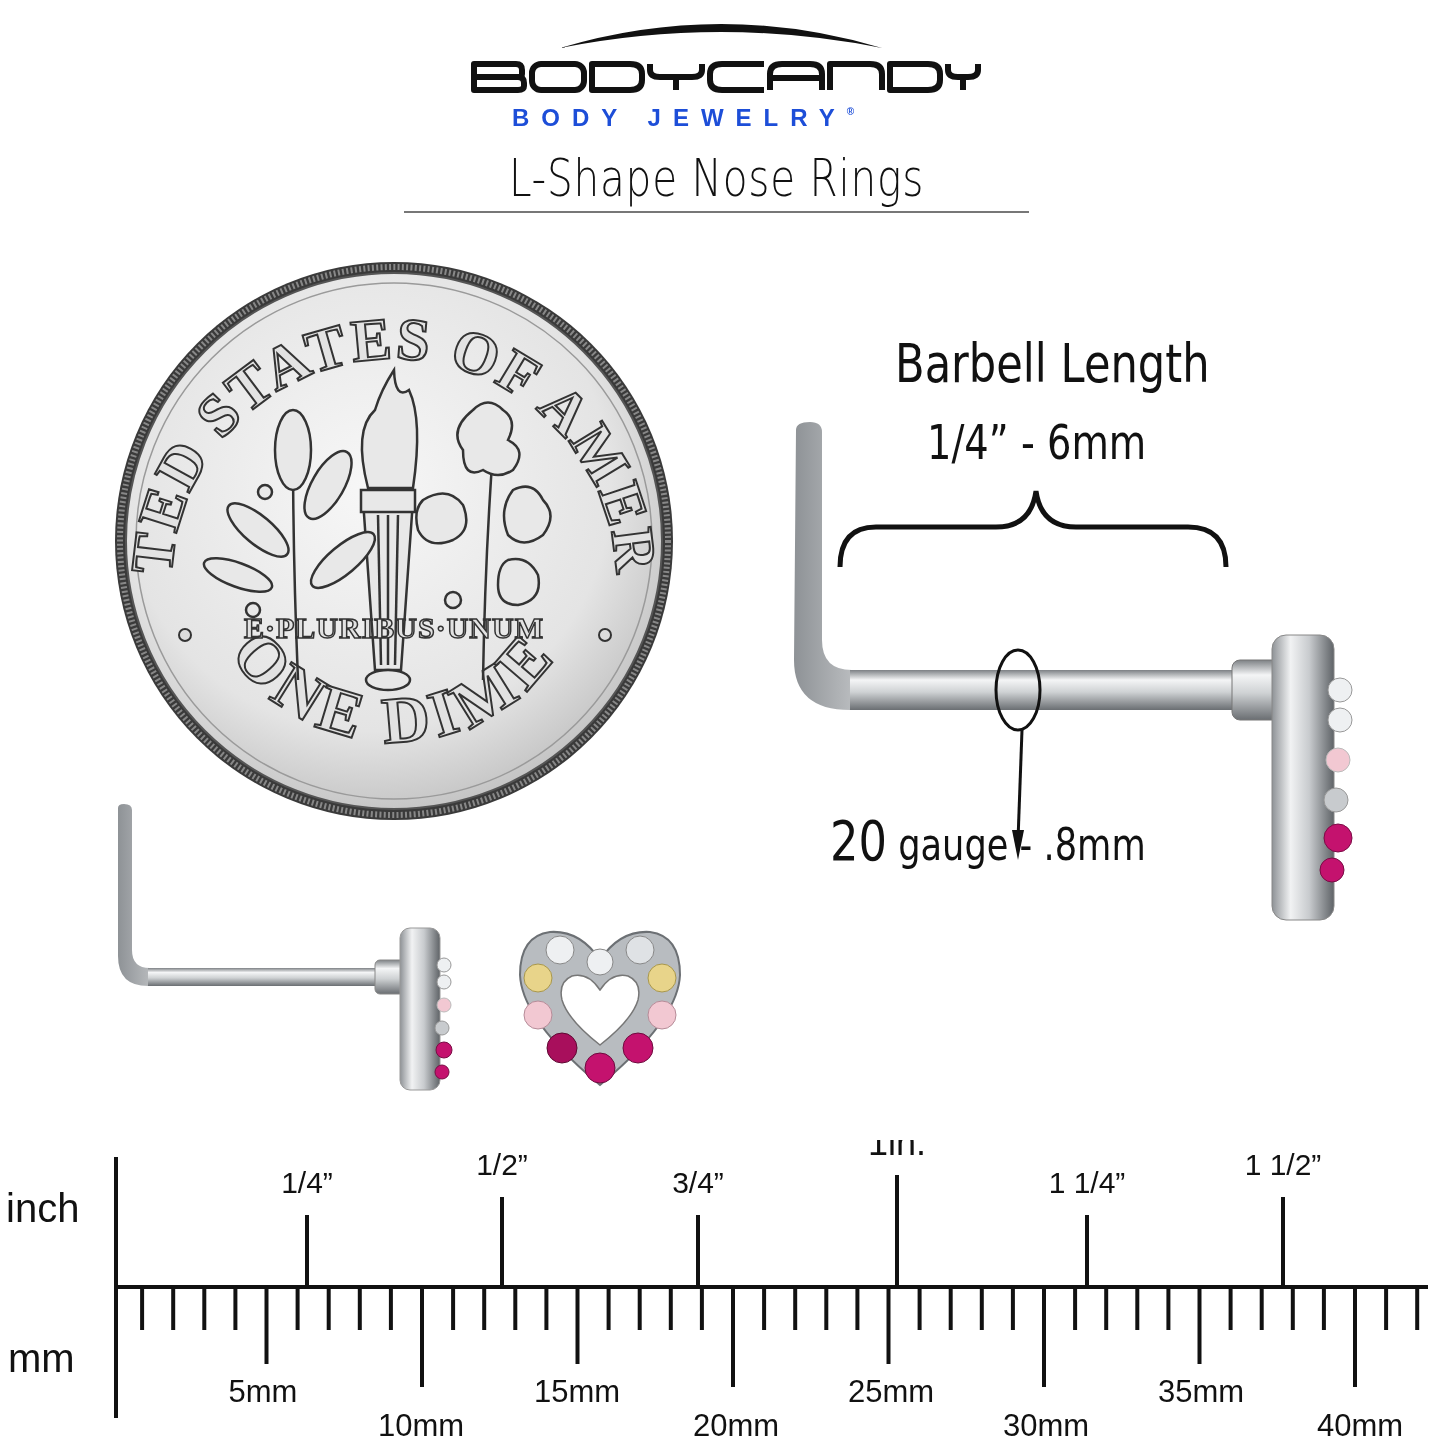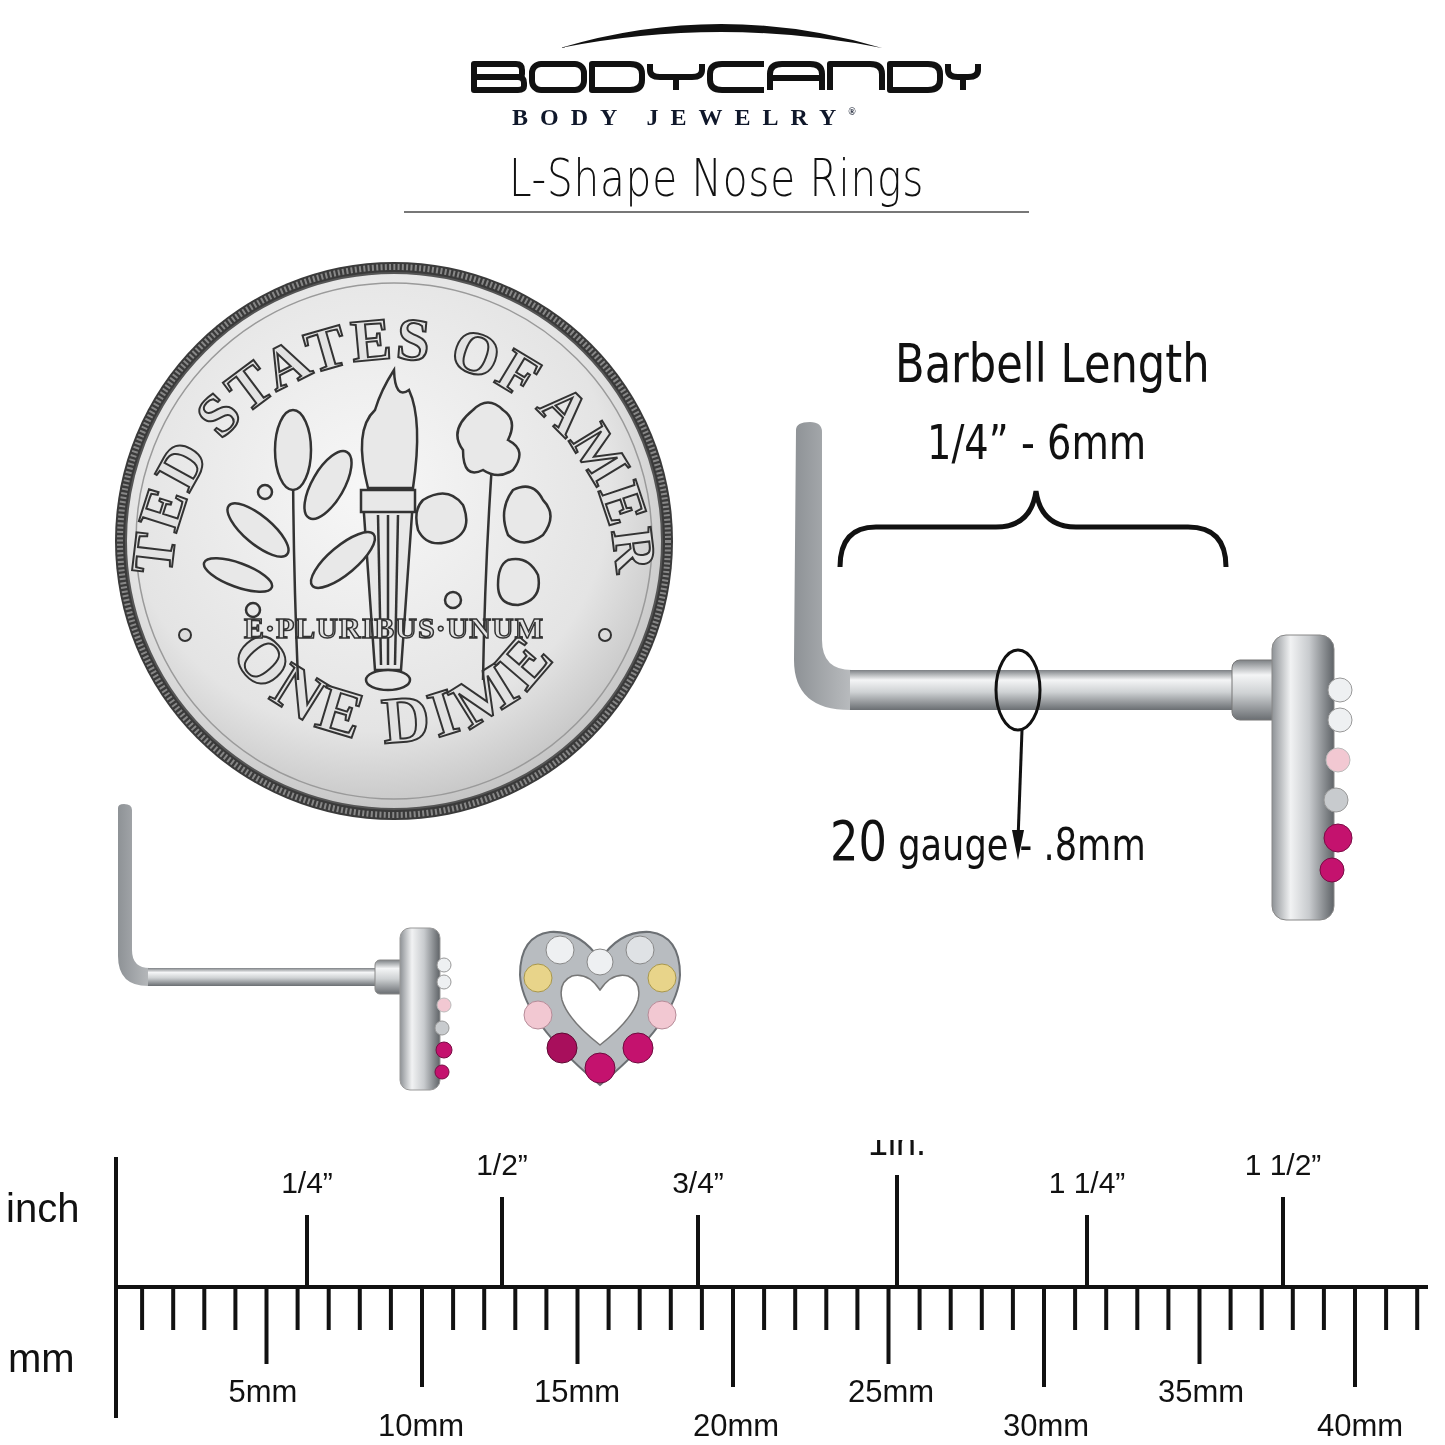--- a/index.html
+++ b/index.html
@@ -1,20 +1,20 @@
 <!DOCTYPE html>
 <html><head>
 <meta charset="utf-8">
 <style>
   html,body{margin:0;padding:0;background:#fff;}
   body{width:1445px;height:1445px;position:relative;overflow:hidden;font-family:"Liberation Sans",sans-serif;color:#111;}
   .abs{position:absolute;}
   .logo-arc{left:560px;top:20px;width:322px;height:60px;}
   .logo-text{left:470px;top:60px;width:512px;height:34px;}
-  .brand-sub{left:512px;top:104px;font-family:Liberation Serif, serif;font-size:24px;letter-spacing:12px;font-weight:bold;color:#0f172a;}
+  .brand-sub{left:512px;top:104px;font-family:Liberation Sans, sans-serif;font-size:24px;letter-spacing:12px;font-weight:bold;color:#1d4ed8;}
   .brand-sub sup{font-size:10px;letter-spacing:0;vertical-align:top;position:relative;top:2px;}
   .title{left:404px;top:148px;width:625px;text-align:center;font-family:"DejaVu Sans",sans-serif;font-size:52px;font-weight:300;transform:scaleX(0.78);transform-origin:center;color:#111;letter-spacing:1px;}
   .title-rule{left:404px;top:211px;width:625px;height:2px;background:#777;}
   .dime{left:113px;top:260px;width:562px;height:562px;}
   .label-lg{font-family:"DejaVu Sans",sans-serif;color:#111;transform:scaleX(0.8);transform-origin:left top;white-space:nowrap;}
   .barbell-title{left:895px;top:332px;font-size:54px;}
   .barbell-val{left:927px;top:414px;font-size:48px;}
   .gauge{left:830px;top:808px;font-size:56px;}
   .gauge small{font-size:44px;}
   .ruler{left:0;top:1140px;width:1445px;height:305px;}

